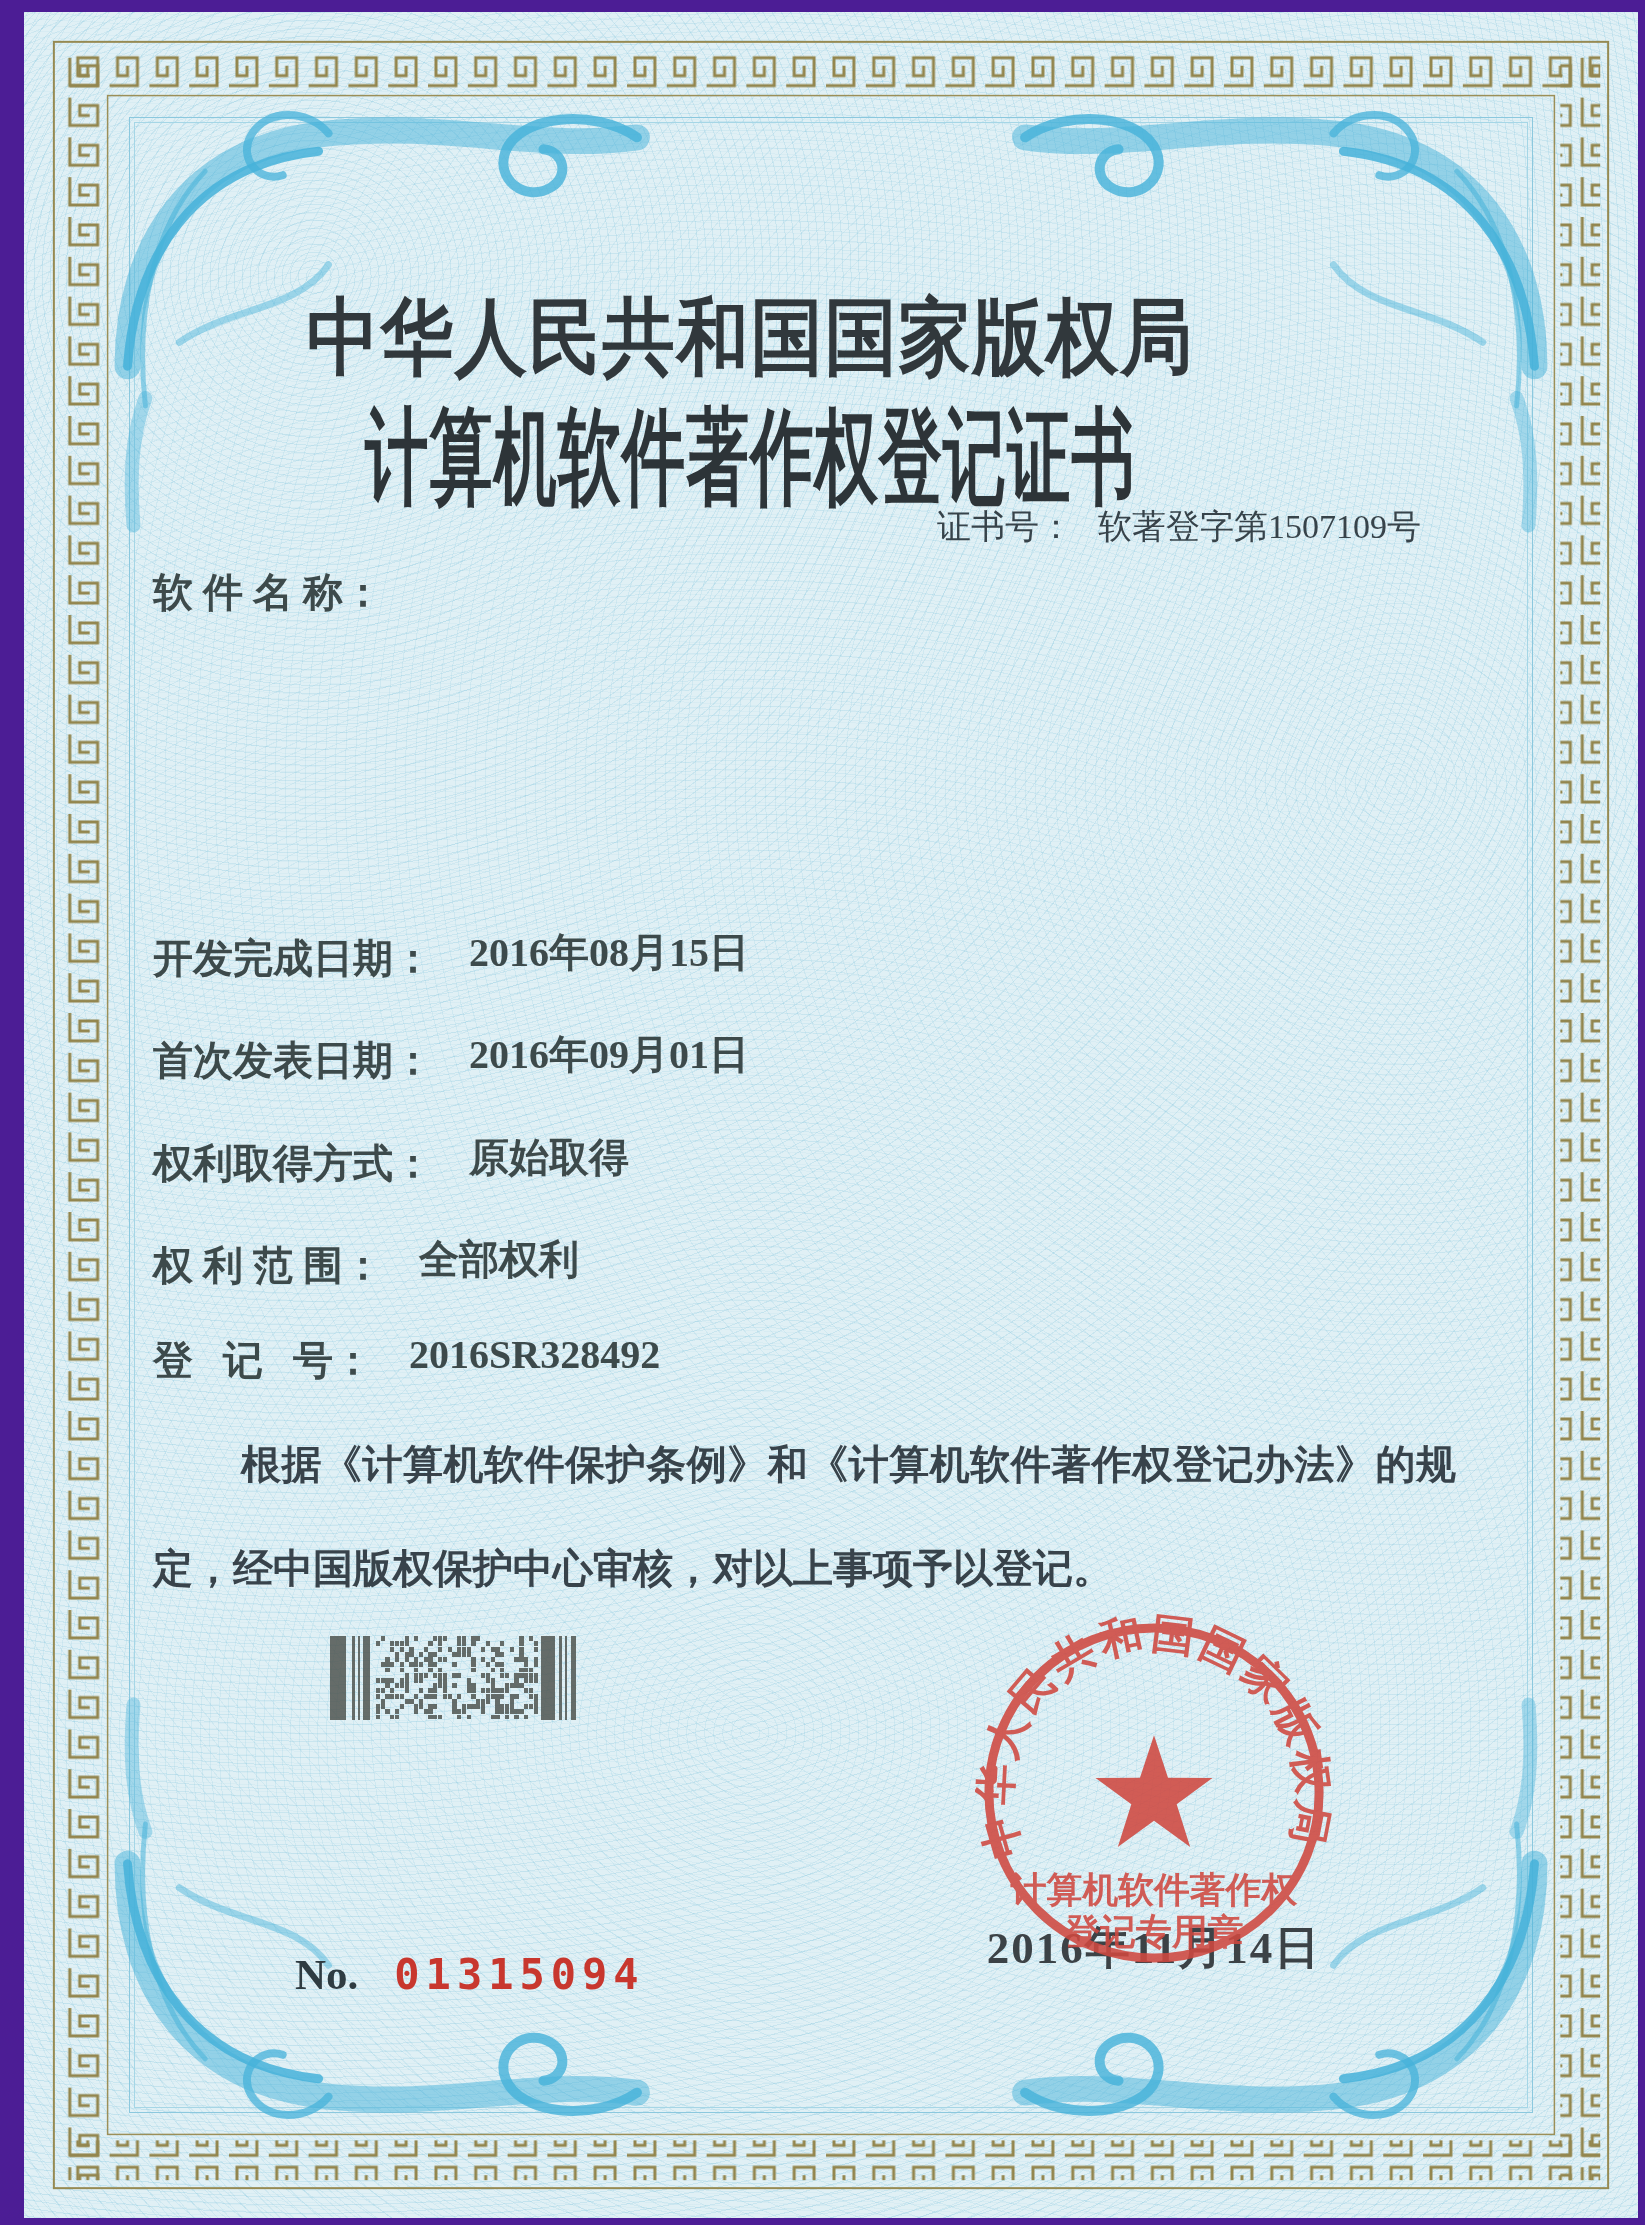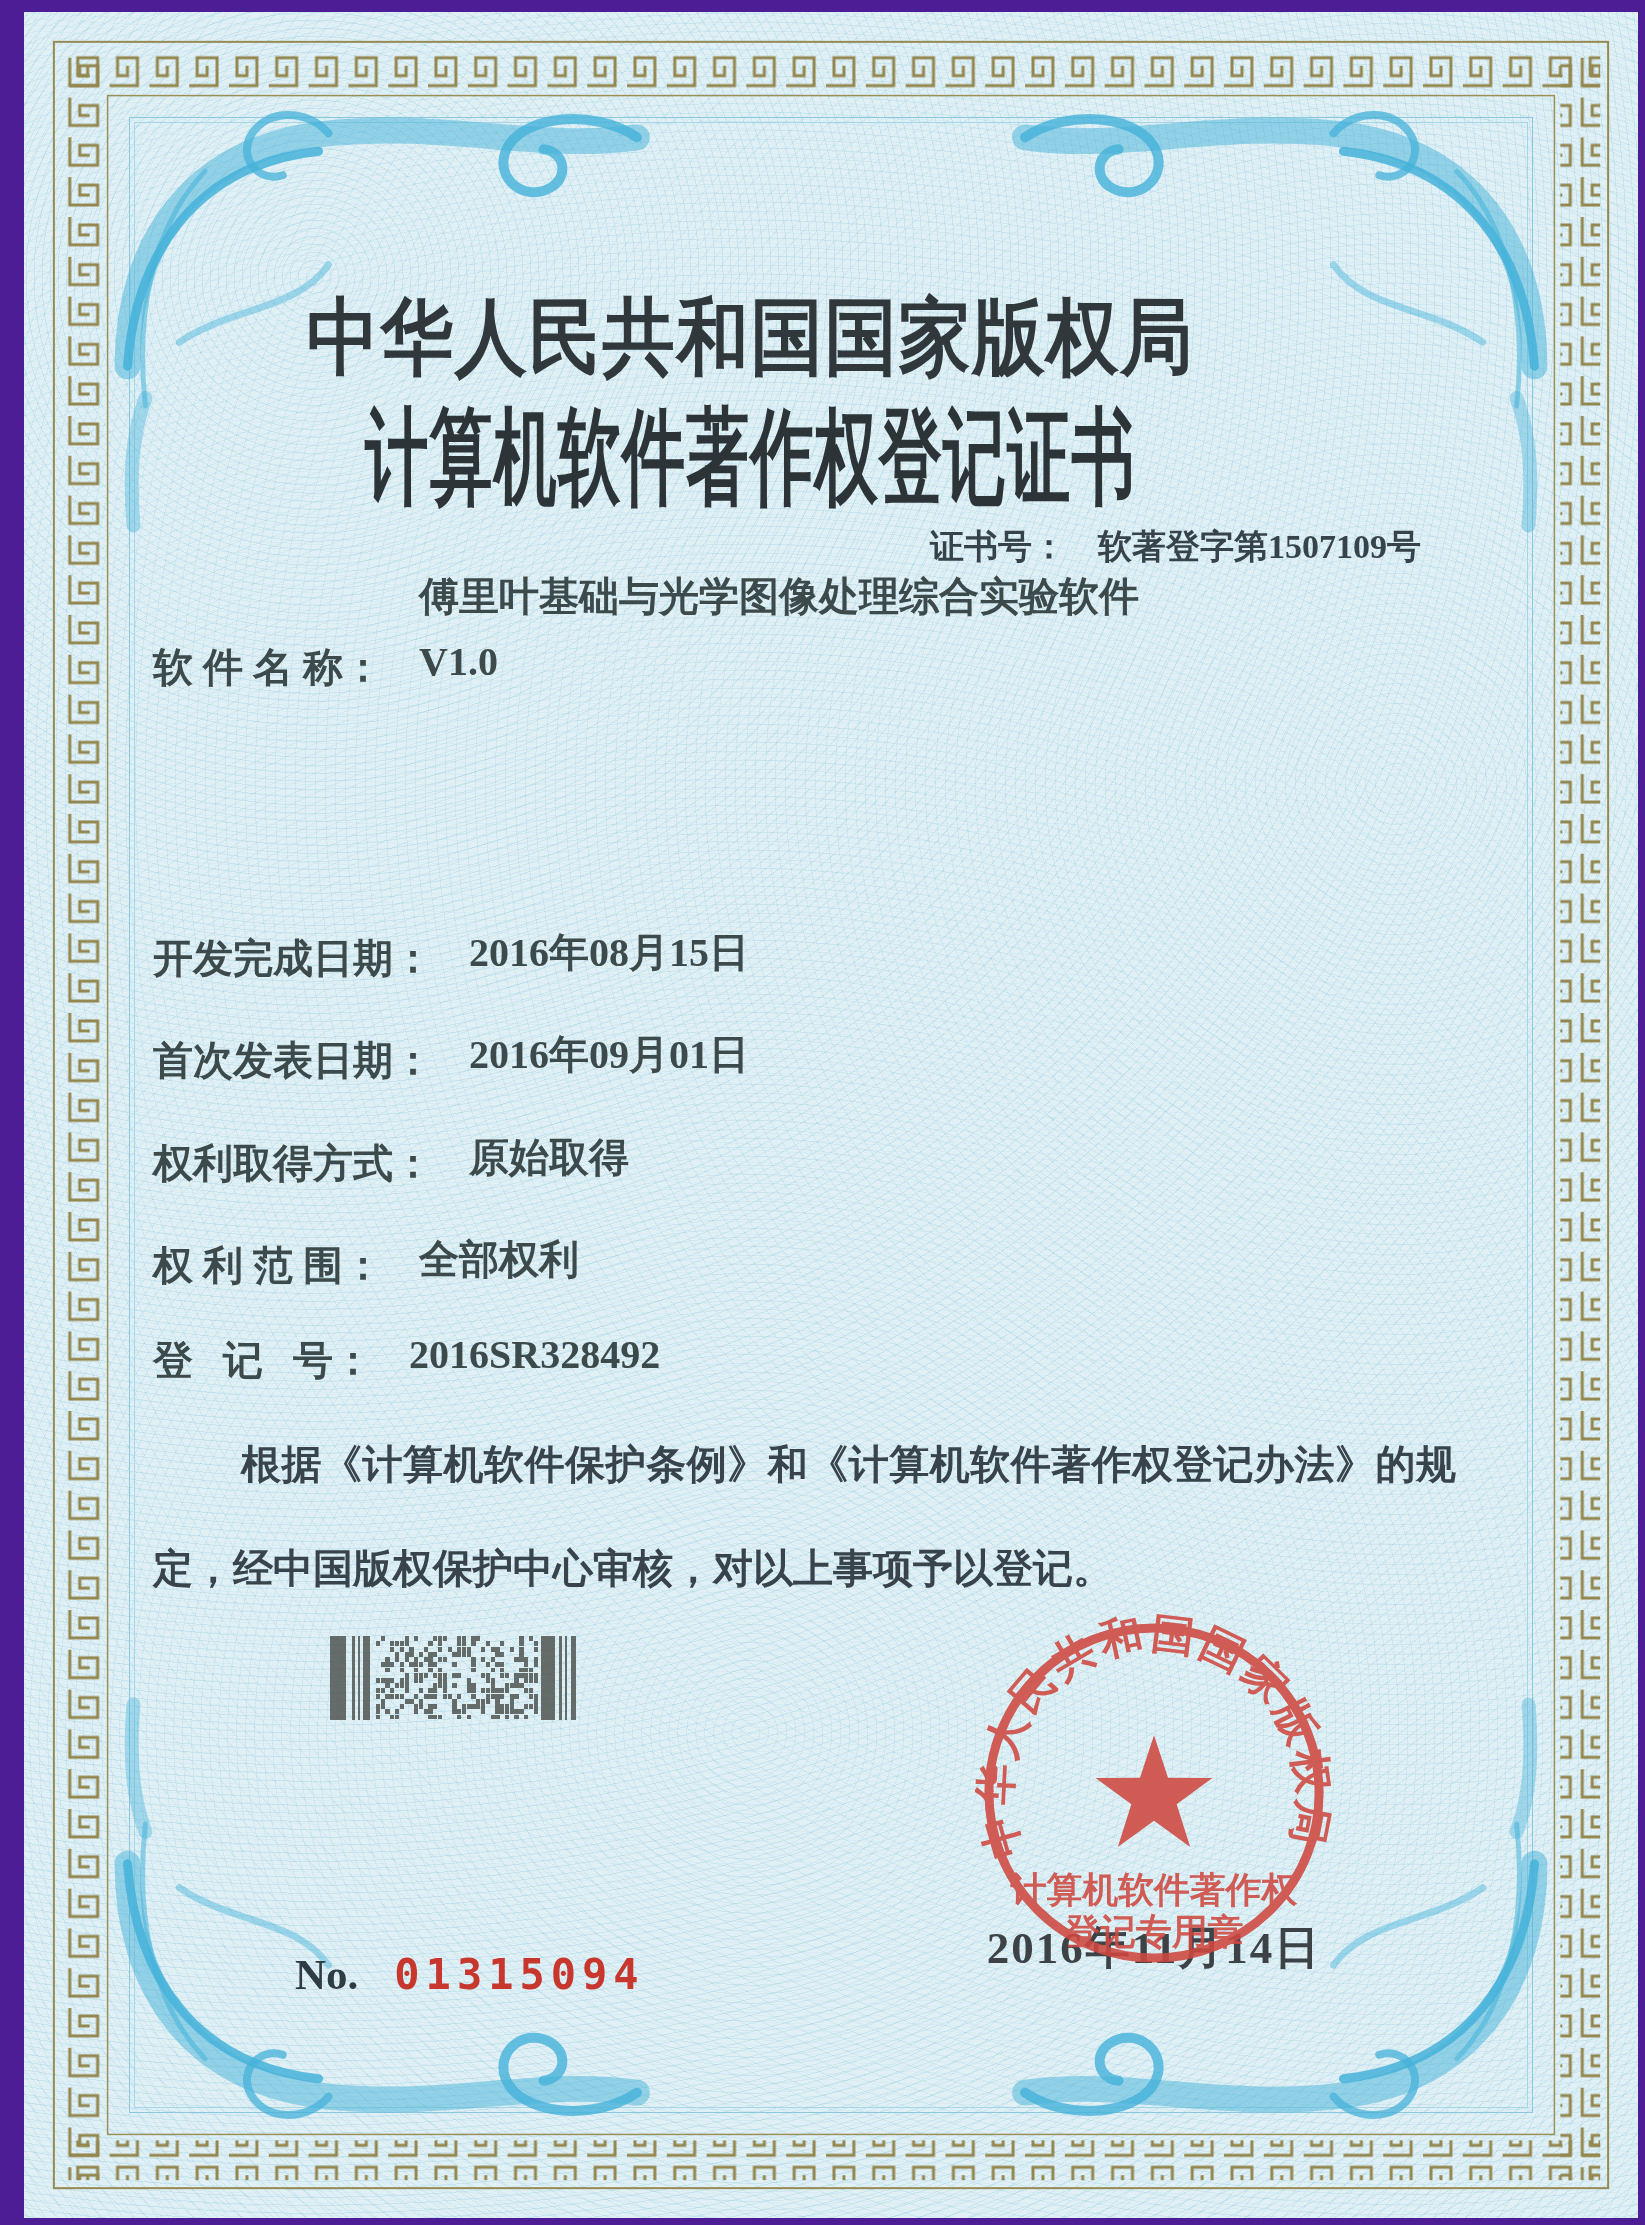--- a/index.html
+++ b/index.html
@@ -14,22 +14,22 @@
            repeating-linear-gradient(3deg, rgba(140,200,222,.10) 0 1px, rgba(0,0,0,0) 1px 6px);}
   svg.borders,svg.flourishes{position:absolute;left:0;top:0;z-index:1;pointer-events:none;}
   .frame1{position:absolute;inset:105px;border:1px solid #8bc8de;z-index:1;pointer-events:none;}
   .frame2{position:absolute;inset:110px;border:1px solid #a5d6e6;z-index:1;pointer-events:none;}
   .content{position:absolute;inset:0;z-index:2;}
   .heading-wrap{position:absolute;left:0;width:1453px;text-align:center;color:#31383c;}
   .authority{top:269px;font-size:84px;font-weight:bold;transform:scaleX(.86);transform-origin:50% 50%;
              letter-spacing:2px;white-space:nowrap;}
   .cert-title{top:376px;font-size:105px;font-weight:bold;transform:scaleX(.60);transform-origin:50% 50%;
               letter-spacing:2px;white-space:nowrap;color:#2d3438;}
-  .certno{position:absolute;top:512px;right:217px;font-size:34px;color:#37434a;display:flex;gap:32px;
-          font-weight:bold;}
+  .certno{position:absolute;top:492px;right:217px;font-size:34px;color:#37434a;display:flex;gap:25px;
+          font-weight:normal;}
   .row{position:absolute;left:129px;right:129px;font-size:40px;color:#3d4a4b;display:flex;
        align-items:flex-end;font-weight:bold;}
   .row .label{flex:0 0 auto;white-space:pre;}
   .row .value{margin-left:36px;white-space:pre-line;line-height:1.62;}
   .r0{top:553px}.r1{top:724px}.r2{top:909px}.r3{top:1011px}.r4{top:1114px}.r5{top:1216px}.r6{top:1311px}
   .statement{position:absolute;left:129px;top:1401px;width:1303px;font-size:40px;line-height:104px;
              color:#38434b;text-indent:88px;text-align:justify;font-weight:bold;}
   .barcode{position:absolute;left:306px;top:1624px;width:249px;height:84px;}
   .seal{position:absolute;left:951px;top:1598px;z-index:4;opacity:.88;pointer-events:none;}
   .seal text{font-family:"Liberation Serif","DejaVu Serif",serif;font-weight:bold;}
@@ -90,22 +90,20 @@
 
       <div class="heading-wrap cert-title">计算机软件著作权登记证书</div>
 
       <div class="certno">
         <span>证书号：</span>
         <span>软著登字第1507109号</span>
       </div>
 
       <div class="row r0">
         <span class="label">软 件 名 称：</span>
-        <span class="value">傅里叶基础与光学图像处理综合实验软件
-V1.0</span>
       </div>
       <div class="row r2">
         <span class="label">开发完成日期：</span>
         <span class="value">2016年08月15日</span>
       </div>
       <div class="row r3">
         <span class="label">首次发表日期：</span>
         <span class="value">2016年09月01日</span>
       </div>
       <div class="row r4">

